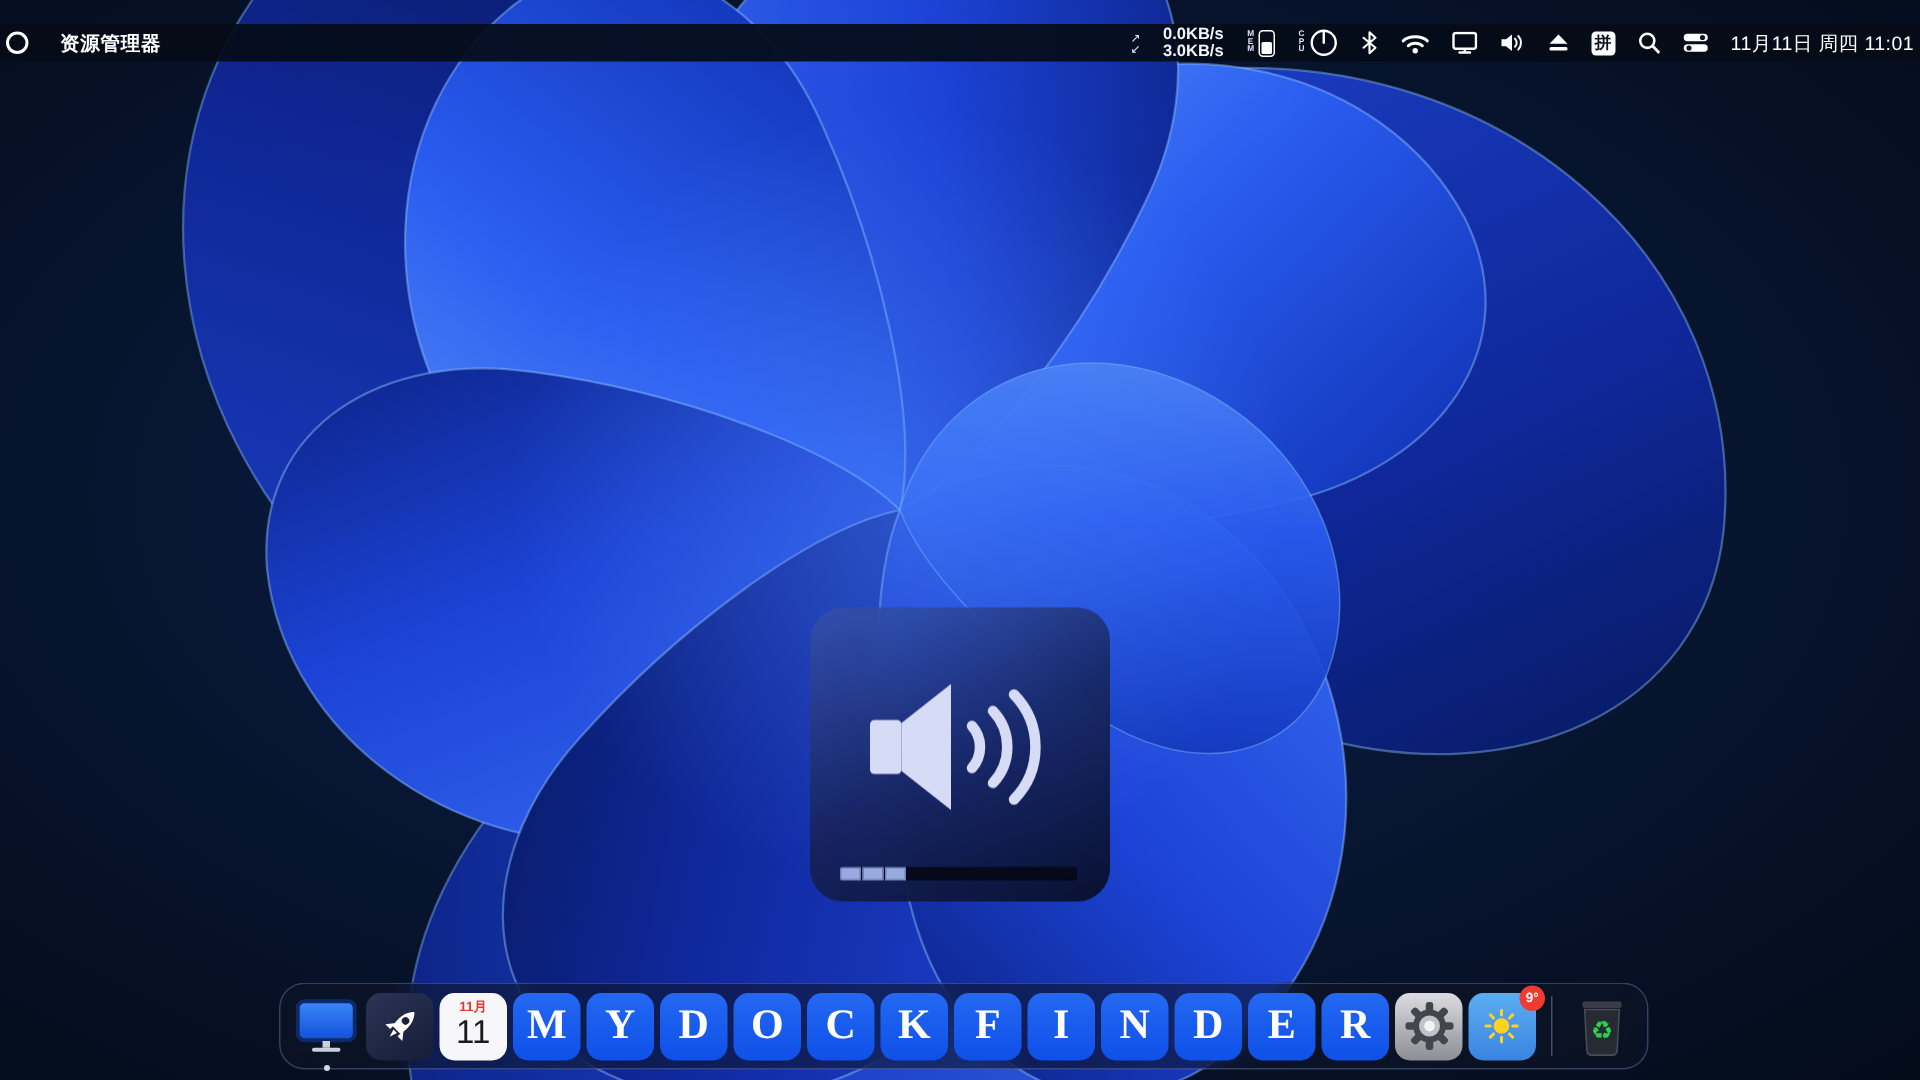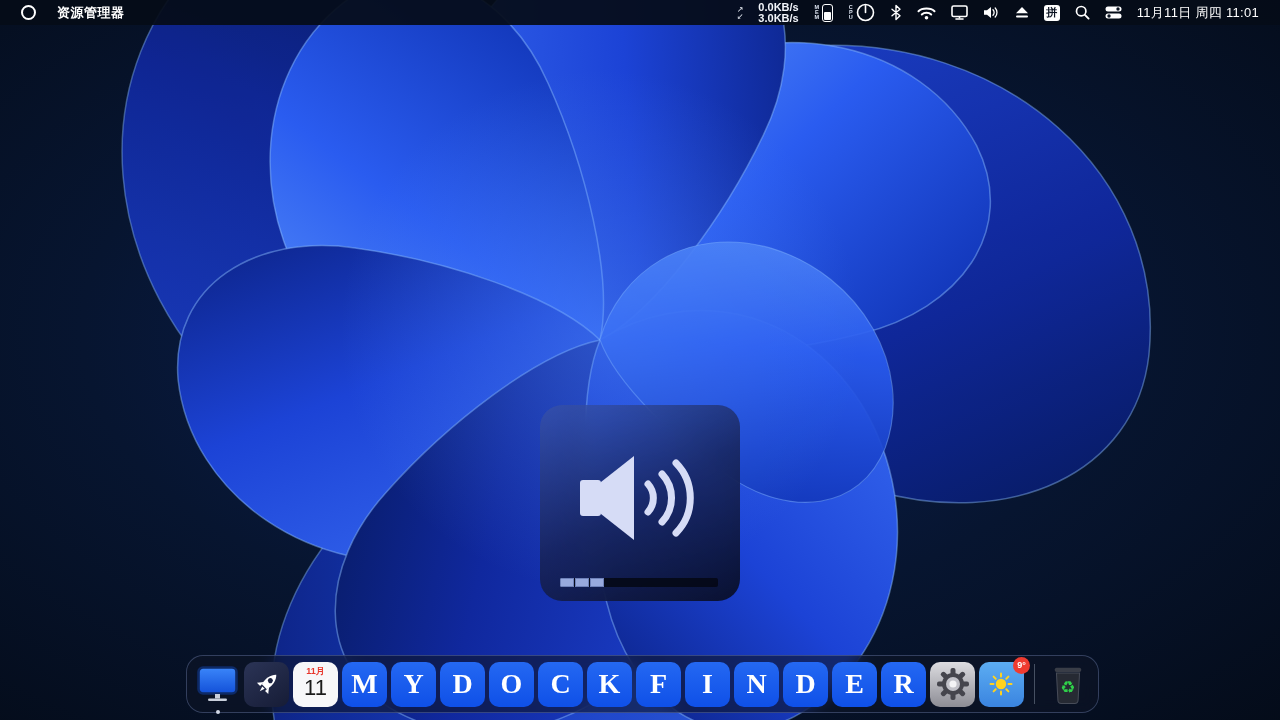--- a/index.html
+++ b/index.html
@@ -7,23 +7,23 @@
   body {
     position:relative;
     font-family:"Liberation Sans","DejaVu Sans",sans-serif;
     background:#040b18;
   }
   
   .wallpaper { position:absolute; inset:0; width:1280px; height:720px; }
 
   
   .menubar {
-    position:absolute; top:0; left:0; width:1280px; height:25px;
+    position:absolute; top:16px; left:0; width:1280px; height:25px;
     background:rgba(5,12,24,0.93);
-    display:flex; align-items:center; padding:0 21px;
+    display:flex; align-items:center; padding:0 4px;
     color:#fff; z-index:30;
   }
   .mb-left { display:flex; align-items:center; gap:21px; }
   .logo-ring { width:15px; height:15px; border:2px solid #fff; border-radius:50%; }
   .app-title { font-size:13px; font-weight:bold; letter-spacing:0.5px; }
   .mb-right { margin-left:auto; display:flex; align-items:center; gap:15px; }
   .net-arrows { font-size:8px; line-height:7px; text-align:center; color:#e8edf5; }
   .net-speeds { font-size:11px; line-height:11px; text-align:right; font-weight:bold; color:#f2f5fa; }
   .gauge-group { display:flex; align-items:center; gap:2px; }
   .vlabel { width:6px; font-size:5.5px; line-height:5px; font-weight:bold; word-break:break-all; text-align:center; color:#dfe6f2; }

